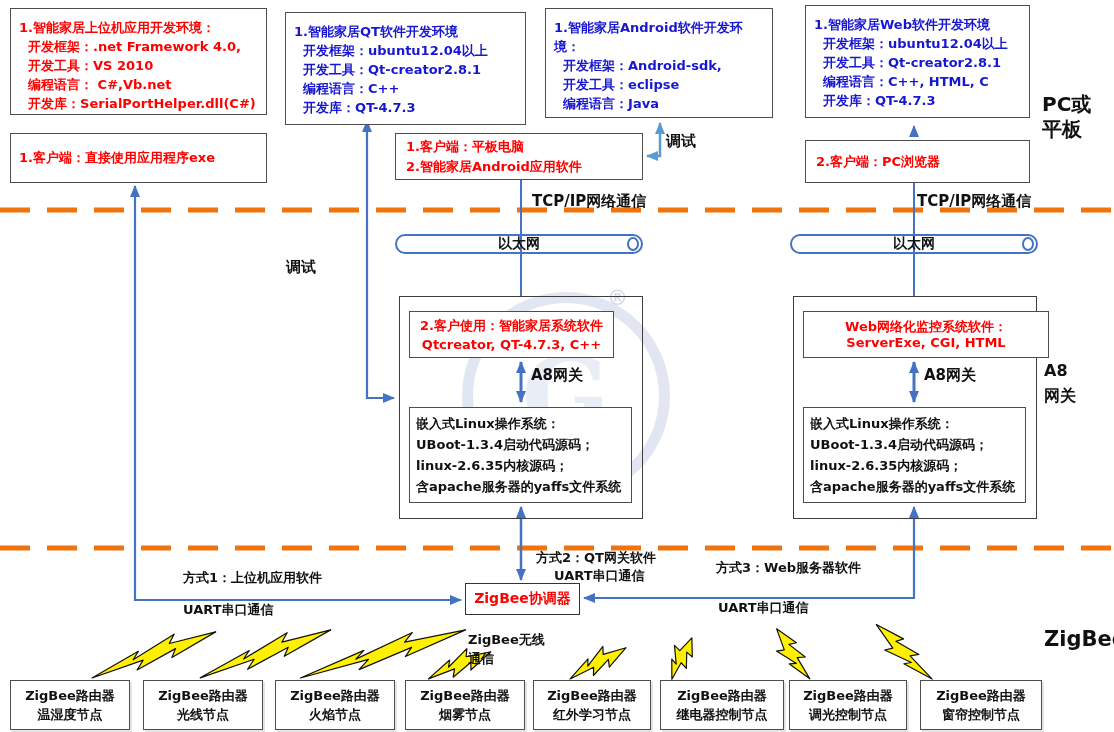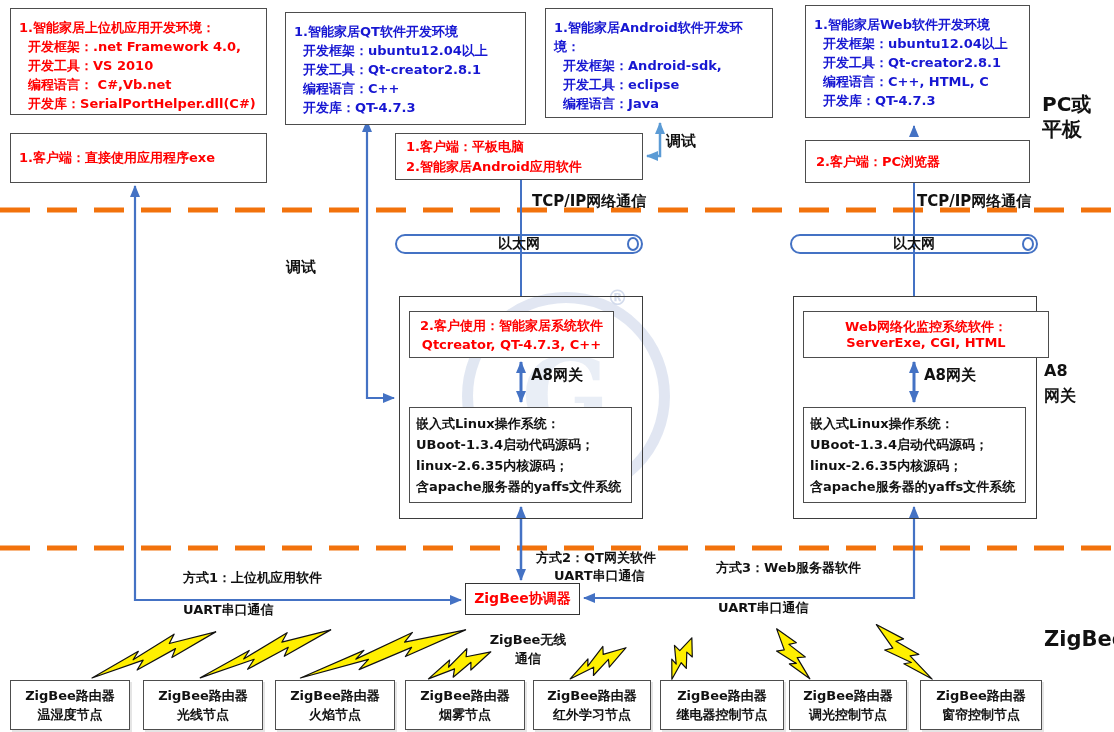--- a/index.html
+++ b/index.html
@@ -154,21 +154,21 @@
 
   <div class="lbl" style="left:183px;top:569px;font-size:13px">方式1：上位机应用软件</div>
   <div class="lbl" style="left:183px;top:601px;font-size:13px">UART串口通信</div>
   <div class="lbl" style="left:536px;top:549px;font-size:13px">方式2：QT网关软件</div>
   <div class="lbl" style="left:554px;top:567px;font-size:13px">UART串口通信</div>
   <div class="lbl" style="left:716px;top:559px;font-size:13px">方式3：Web服务器软件</div>
   <div class="lbl" style="left:718px;top:599px;font-size:13px">UART串口通信</div>
 
   <div class="box ctr cn red" style="left:465px;top:583px;width:115px;height:32px;font-size:14px;justify-content:center;border-color:#333">ZigBee协调器</div>
 
-  <div class="lbl pre" style="left:468px;top:630px;width:120px;font-size:13px;line-height:19px;text-align:center">ZigBee无线
+  <div class="lbl pre" style="left:468px;top:630px;width:120px;font-size:13px;line-height:19px;">ZigBee无线
 通信</div>
 
   <div class="box ctrcol cn node pre" style="left:10px;top:680px;width:120px;height:50px">ZigBee路由器
 温湿度节点</div>
   <div class="box ctrcol cn node pre" style="left:143px;top:680px;width:120px;height:50px">ZigBee路由器
 光线节点</div>
   <div class="box ctrcol cn node pre" style="left:275px;top:680px;width:120px;height:50px">ZigBee路由器
 火焰节点</div>
   <div class="box ctrcol cn node pre" style="left:405px;top:680px;width:120px;height:50px">ZigBee路由器
 烟雾节点</div>

